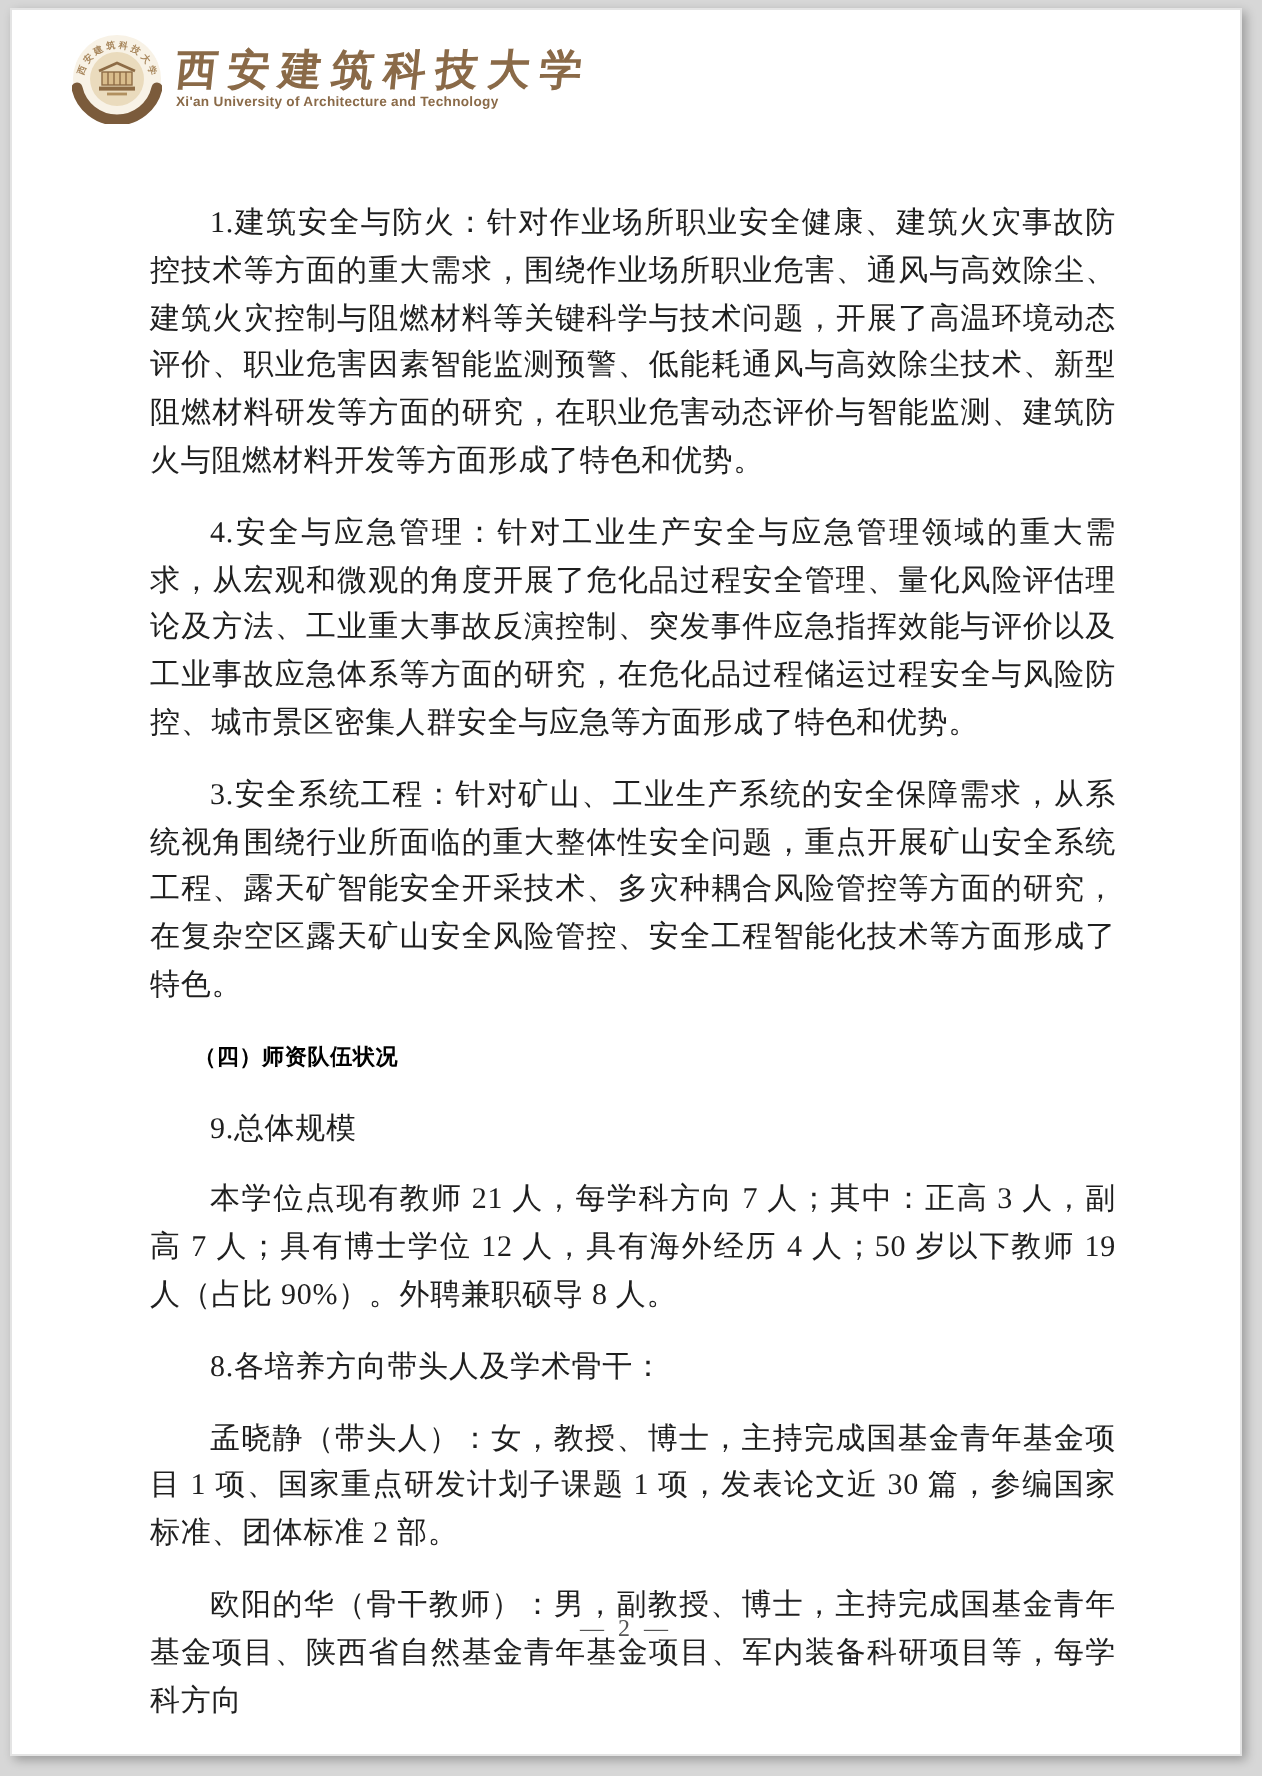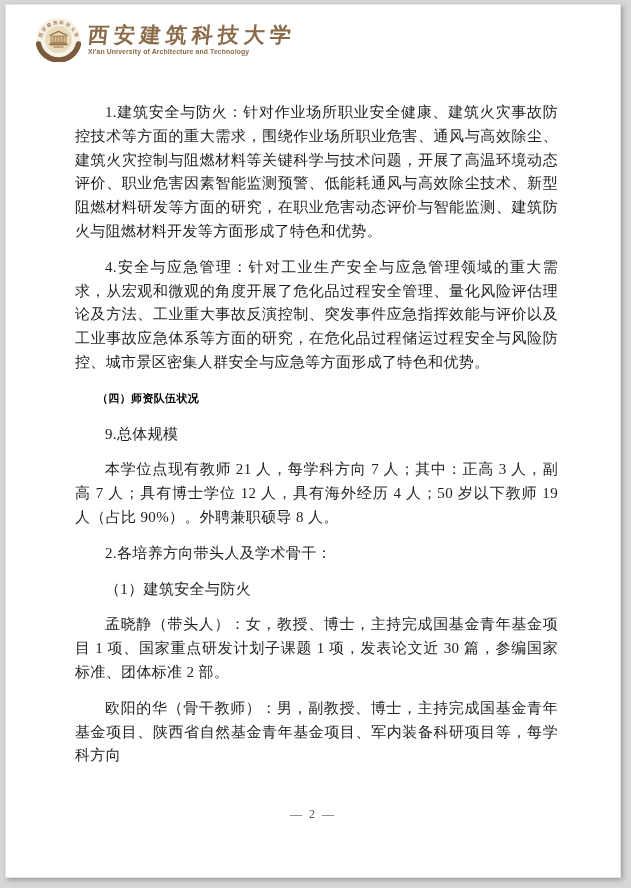--- a/index.html
+++ b/index.html
@@ -116,25 +116,25 @@
     </svg>
     <div class="header-titles">
       <div class="cn-title">西安建筑科技大学</div>
       <div class="en-title">Xi'an University of Architecture and Technology</div>
     </div>
   </div>
 
   <div class="content">
       <div class="para">1.建筑安全与防火：针对作业场所职业安全健康、建筑火灾事故防控技术等方面的重大需求，围绕作业场所职业危害、通风与高效除尘、建筑火灾控制与阻燃材料等关键科学与技术问题，开展了高温环境动态评价、职业危害因素智能监测预警、低能耗通风与高效除尘技术、新型阻燃材料研发等方面的研究，在职业危害动态评价与智能监测、建筑防火与阻燃材料开发等方面形成了特色和优势。</div>
       <div class="para">4.安全与应急管理：针对工业生产安全与应急管理领域的重大需求，从宏观和微观的角度开展了危化品过程安全管理、量化风险评估理论及方法、工业重大事故反演控制、突发事件应急指挥效能与评价以及工业事故应急体系等方面的研究，在危化品过程储运过程安全与风险防控、城市景区密集人群安全与应急等方面形成了特色和优势。</div>
+      <div class="para">3.安全系统工程：针对矿山、工业生产系统的安全保障需求，从系统视角围绕行业所面临的重大整体性安全问题，重点开展矿山安全系统工程、露天矿智能安全开采技术、多灾种耦合风险管控等方面的研究，在复杂空区露天矿山安全风险管控、安全工程智能化技术等方面形成了特色。</div>
       <div class="para heading">（四）师资队伍状况</div>
       <div class="para">9.总体规模</div>
       <div class="para">本学位点现有教师 21 人，每学科方向 7 人；其中：正高 3 人，副高 7 人；具有博士学位 12 人，具有海外经历 4 人；50 岁以下教师 19 人（占比 90%）。外聘兼职硕导 8 人。</div>
-      <div class="para">2.各培养方向带头人及学术骨干：</div>
-      <div class="para">（1）建筑安全与防火</div>
+      <div class="para">8.各培养方向带头人及学术骨干：</div>
       <div class="para">孟晓静（带头人）：女，教授、博士，主持完成国基金青年基金项目 1 项、国家重点研发计划子课题 1 项，发表论文近 30 篇，参编国家标准、团体标准 2 部。</div>
       <div class="para">欧阳的华（骨干教师）：男，副教授、博士，主持完成国基金青年基金项目、陕西省自然基金青年基金项目、军内装备科研项目等，每学科方向</div>
     </div>
 
   <div class="footer">
     <span>— 2 —</span>
   </div>
 
 </div>
 

